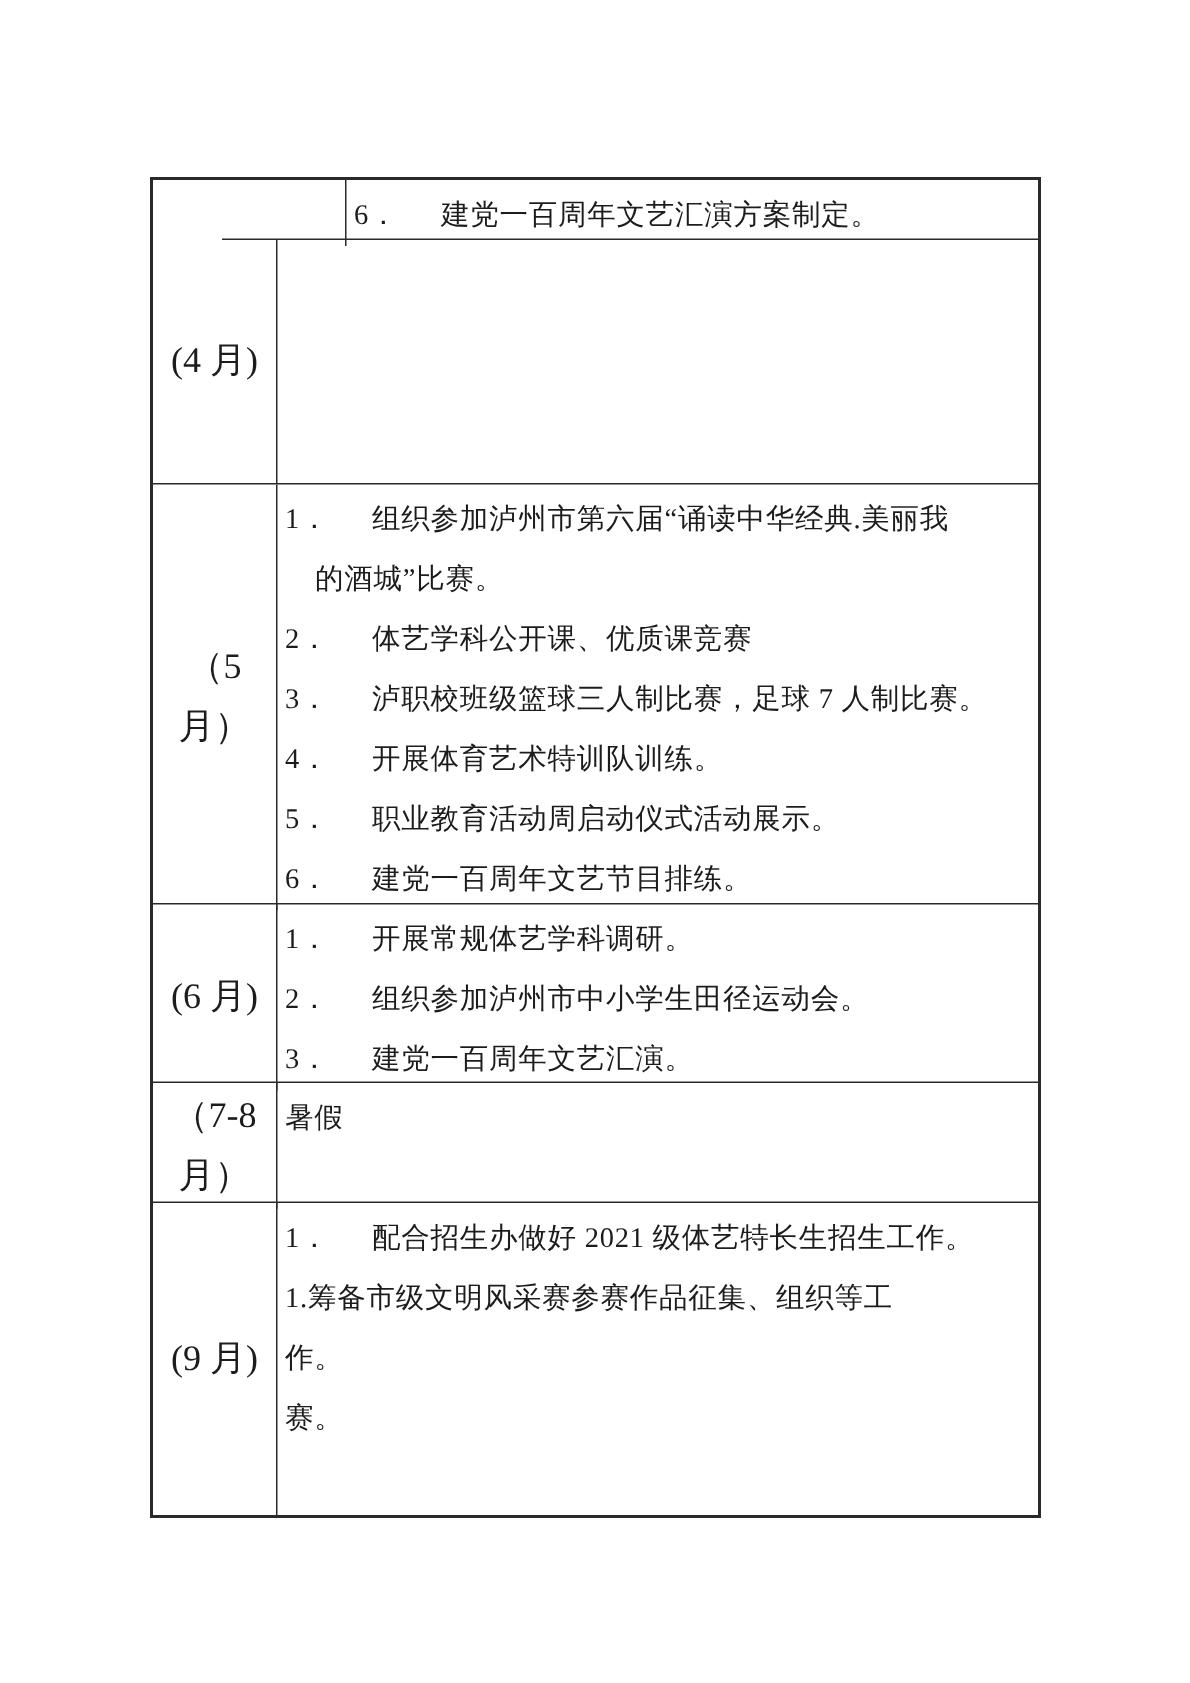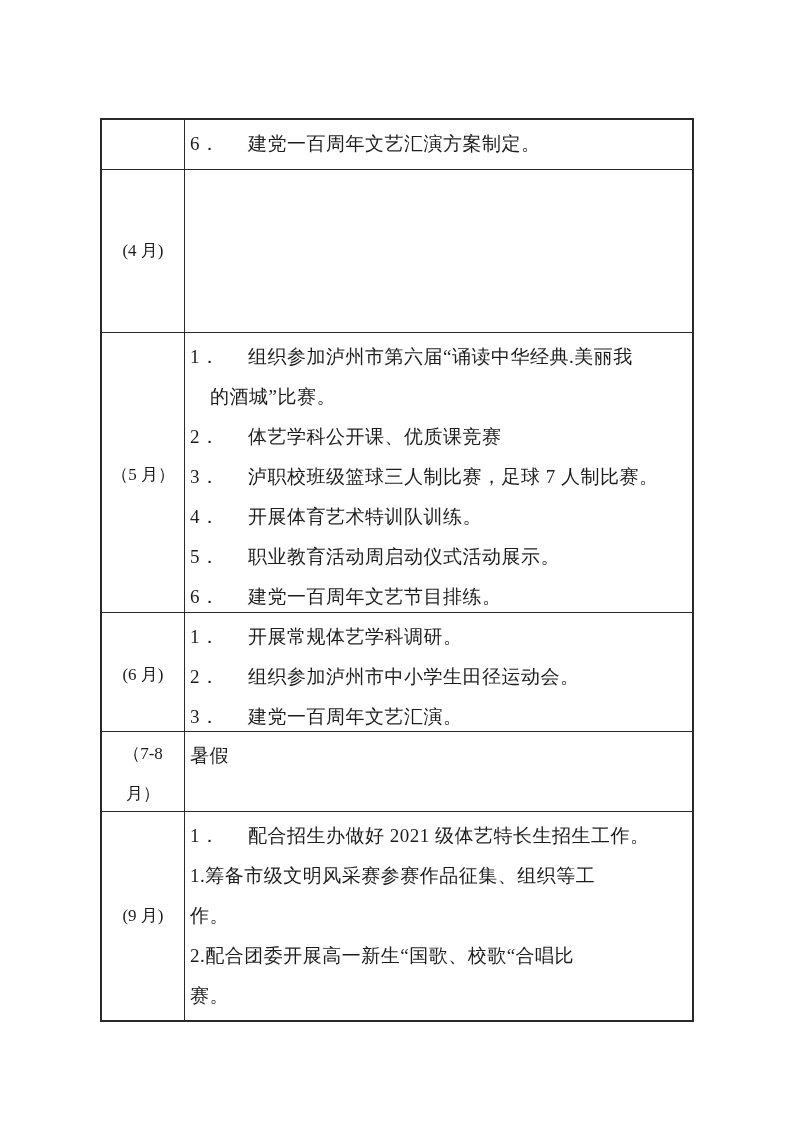--- a/index.html
+++ b/index.html
@@ -24,21 +24,21 @@
     border-bottom:1.5px solid #2a2a2a;
     box-sizing:border-box;
   }
   .trow:last-child { border-bottom:none; }
   .month-cell {
     border-right:1.5px solid #2a2a2a;
     display:flex;
     align-items:center;
     justify-content:center;
     text-align:center;
-    font-size:17px;
+    font-size:24px;
     line-height:40px;
     padding:2px 4px;
     box-sizing:border-box;
     word-break:break-word;
   }
   .content-cell {
     padding:4px 4px 0 5px;
     box-sizing:border-box;
     font-size:19px;
   }
@@ -47,21 +47,21 @@
     white-space:nowrap;
     letter-spacing:0.5px;
   }
   .num {
     display:inline-block;
     width:58px;
   }
   .cont { margin-left:20px; }   
   .sub  { }   
   
-  .r0 { height:50px; }
+  .r0 { height:40px;margin-left:46px; }
   .r1 { height:163px; }
   .r2 { height:280px; }
   .r3 { height:119px; }
   .r4 { height:80px; }
   .r5 { height:208px; }
 </style>
 </head>
 <body>
 
 <div class="page">
@@ -118,19 +118,18 @@
     </div>
 
     <div class="trow r5">
       <div class="month-cell">
         <span>(9 月)</span>
       </div>
       <div class="content-cell">
         <div class="line"><span class="num">1．</span><span>配合招生办做好 2021 级体艺特长生招生工作。</span></div>
         <div class="line sub"><span>1.筹备市级文明风采赛参赛作品征集、组织等工</span></div>
         <div class="line"><span>作。</span></div>
-        <div class="line sub"><span>2.配合团委开展高一新生“国歌、校歌“合唱比</span></div>
         <div class="line"><span>赛。</span></div>
       </div>
     </div>
 
   </div>
 </div>
 
 </body></html>

